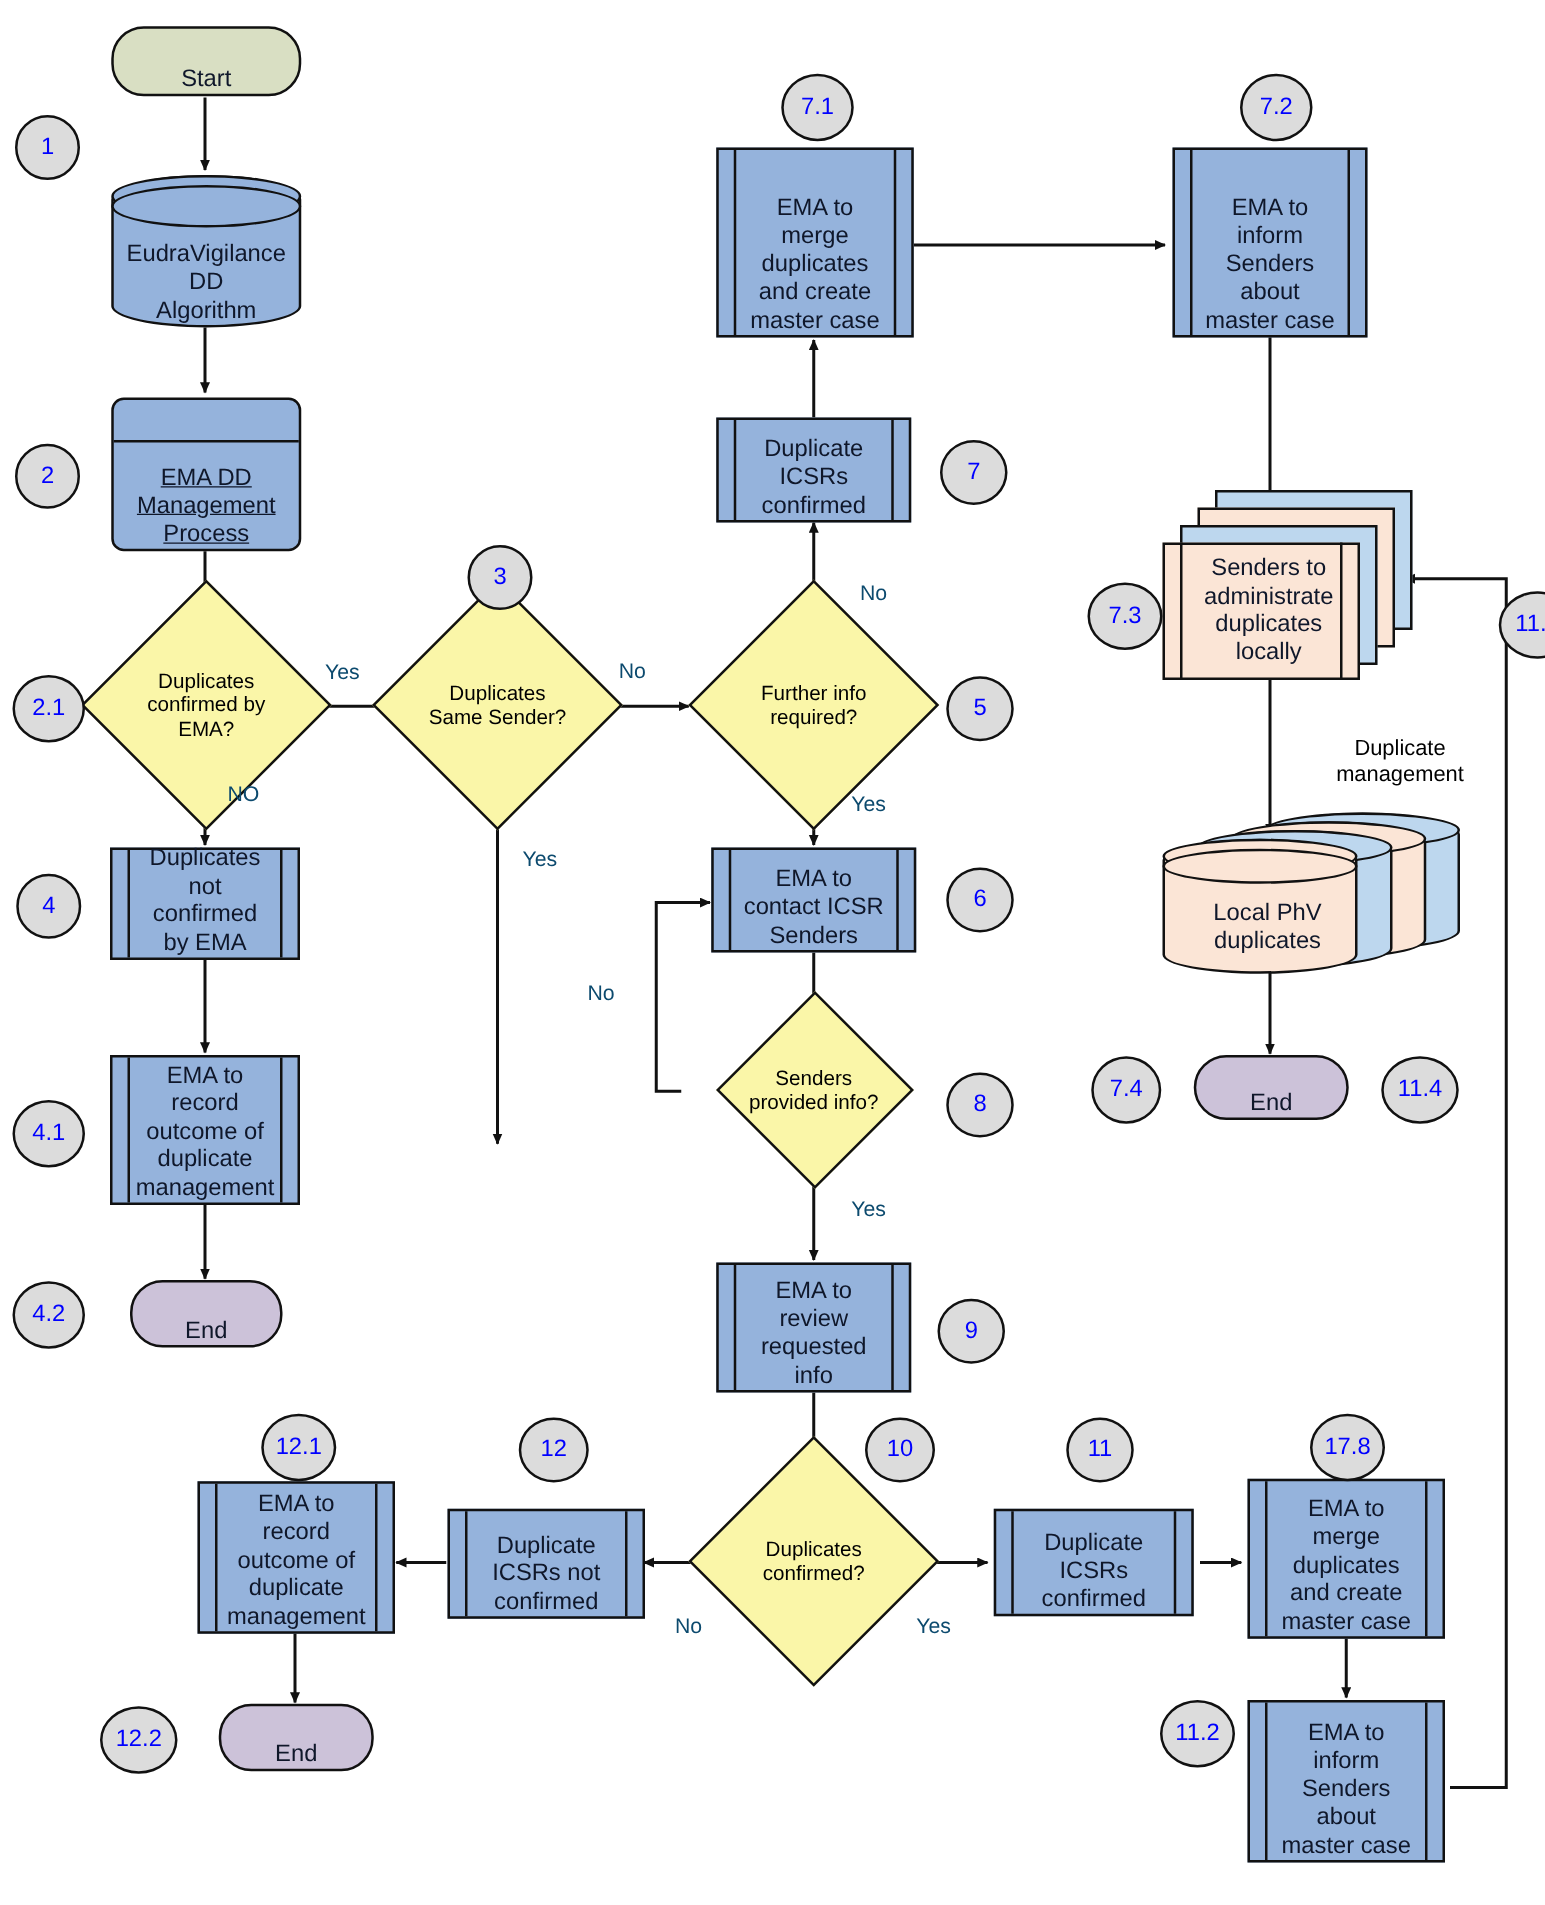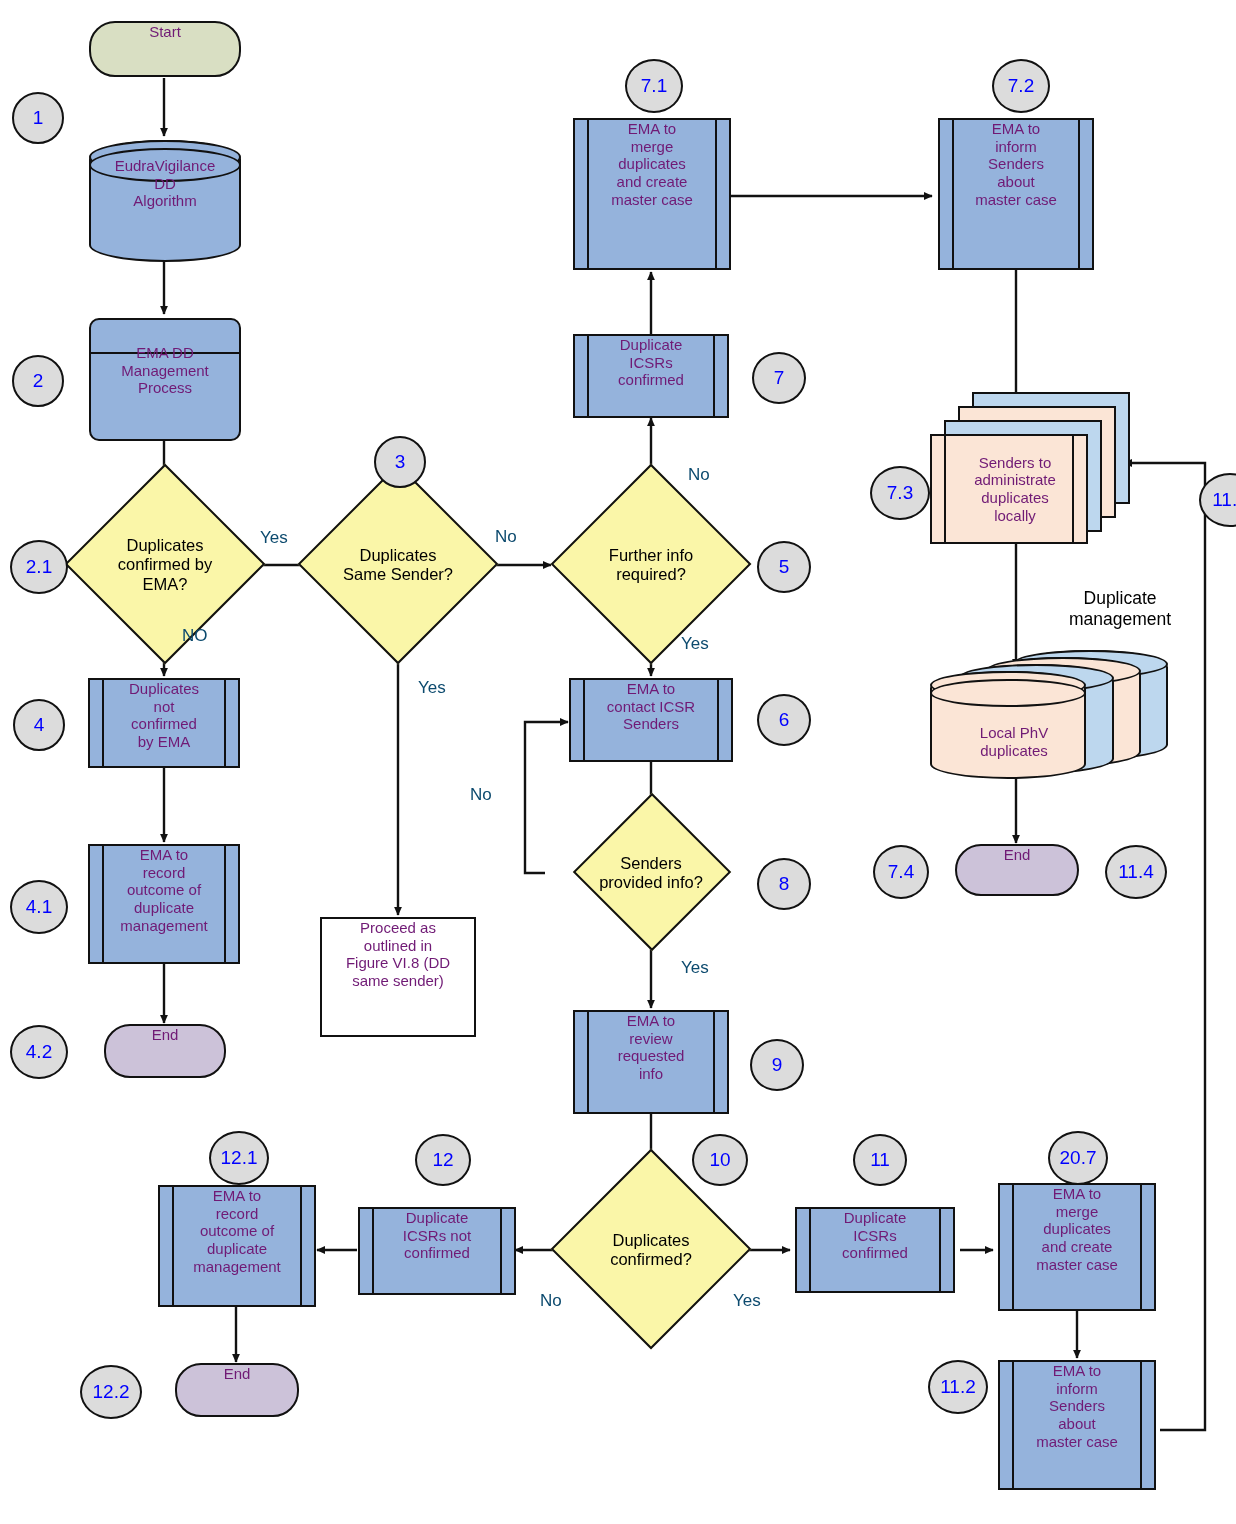--- a/index.html
+++ b/index.html
@@ -1,31 +1,31 @@
 <!DOCTYPE html>
 <html><head>
 <meta charset="utf-8">
 <style>
   html,body{margin:0;padding:0;background:#ffffff;}
   body{font-family:"Liberation Sans","DejaVu Sans",sans-serif;}
   #canvas{position:relative;width:1236px;height:1524px;background:#fff;overflow:hidden;}
   svg.wires{position:absolute;left:0;top:0;width:1236px;height:1524px;pointer-events:none;}
 
   
-  .node{position:absolute;box-sizing:border-box;display:flex;align-items:flex-start;justify-content:center;
-        text-align:center;color:#701a75;font-size:15px;line-height:1.18;z-index:5;}
+  .node{position:absolute;box-sizing:border-box;display:flex;align-items:flex-end;justify-content:center;
+        text-align:center;color:#0f172a;font-size:19px;line-height:1.18;z-index:5;}
   .node .txt{position:relative;z-index:4;padding:0 6px;white-space:pre-line;}
 
   
   .term{border:2.2px solid #111;border-radius:26px;}
   .term.start{background:#D9DFC3;}
   .term.end{background:#CCC2D9;}
 
   
-  .roundproc{background:#95B3DC;border:2.2px solid #111;border-radius:10px;}
+  .roundproc{background:#95B3DC;border:2.2px solid #111;border-radius:10px;text-decoration:underline;}
   .roundproc::before{content:"";position:absolute;left:0;right:0;top:32px;height:0;border-top:2.2px solid #111;}
 
   
   .proc{background:#95B3DC;border:2.2px solid #111;}
   .proc::before,.proc::after{content:"";position:absolute;top:-0px;bottom:-0px;width:0;border-left:2.2px solid #111;}
   .proc::before{left:12px;} .proc::after{right:12px;}
 
   
   .plain{background:#fff;border:2.2px solid #111;}
 
@@ -176,26 +176,20 @@
 record
 outcome of
 duplicate
 management</span>
   </div>
 
   <div class="node term end" style="left:104px;top:1024px;width:122px;height:54px;">
     <span class="txt">End</span>
   </div>
 
-  <div class="node plain" style="left:320px;top:917px;width:156px;height:120px;">
-    <span class="txt">Proceed as
-outlined in
-Figure VI.8 (DD
-same sender)</span>
-  </div>
 
   <div class="dia" style="left:551px;top:494px;width:200px;height:142px;">
     <div class="shape" style="left:29px;top:-1px;width:142px;height:142px;"></div>
     <div class="lab">Further info
 required?</div>
   </div>
 
   <div class="node proc" style="left:569px;top:678px;width:164px;height:84px;">
     <span class="txt">EMA to
 contact ICSR
@@ -326,21 +320,21 @@
   <div class="bub" style="left:757px;top:694px;width:50px;height:48px;">6</div>
   <div class="bub" style="left:752px;top:352px;width:50px;height:48px;">7</div>
   <div class="bub" style="left:625px;top:59px;width:54px;height:50px;">7.1</div>
   <div class="bub" style="left:992px;top:59px;width:54px;height:50px;">7.2</div>
   <div class="bub" style="left:870px;top:466px;width:56px;height:50px;">7.3</div>
   <div class="bub" style="left:873px;top:845px;width:52px;height:50px;">7.4</div>
   <div class="bub" style="left:757px;top:858px;width:50px;height:48px;">8</div>
   <div class="bub" style="left:750px;top:1039px;width:50px;height:48px;">9</div>
   <div class="bub" style="left:692px;top:1134px;width:52px;height:48px;">10</div>
   <div class="bub" style="left:853px;top:1134px;width:50px;height:48px;">11</div>
-  <div class="bub" style="left:1048px;top:1131px;width:56px;height:50px;">20.7</div>
+  <div class="bub" style="left:1048px;top:1131px;width:56px;height:50px;">17.8</div>
   <div class="bub" style="left:928px;top:1360px;width:56px;height:50px;">11.2</div>
   <div class="bub" style="left:1199px;top:473px;width:58px;height:50px;">11.3</div>
   <div class="bub" style="left:1105px;top:845px;width:58px;height:50px;">11.4</div>
   <div class="bub" style="left:415px;top:1134px;width:52px;height:48px;">12</div>
   <div class="bub" style="left:209px;top:1131px;width:56px;height:50px;">12.1</div>
   <div class="bub" style="left:80px;top:1365px;width:58px;height:50px;">12.2</div>
 
   <div class="elab" style="left:260px;top:528px;">Yes</div>
   <div class="elab" style="left:182px;top:626px;">NO</div>
   <div class="elab" style="left:495px;top:527px;">No</div>

